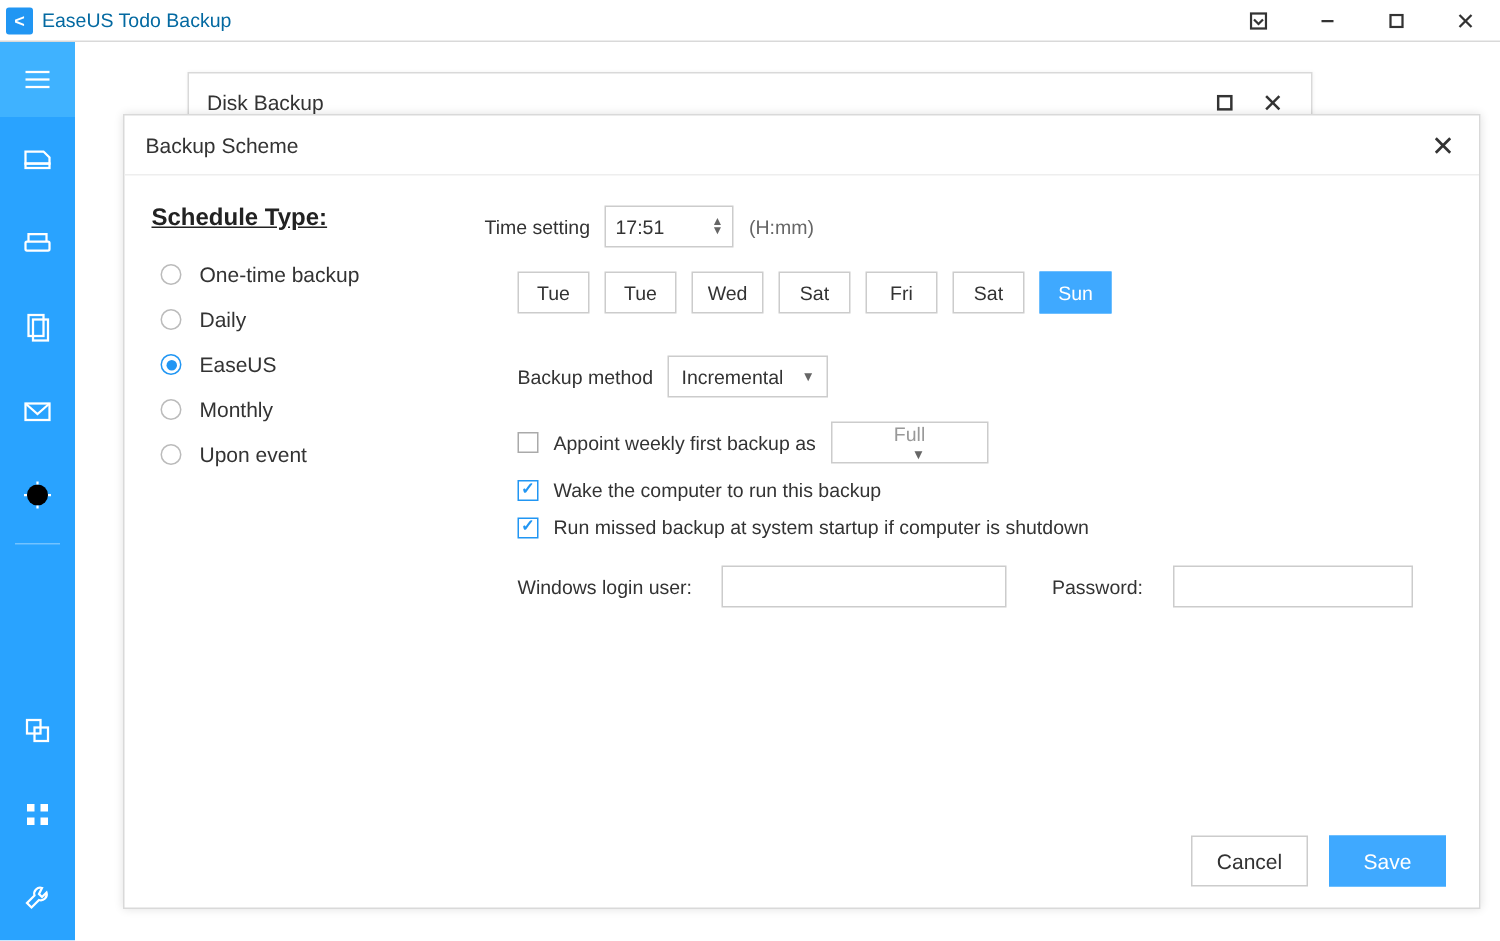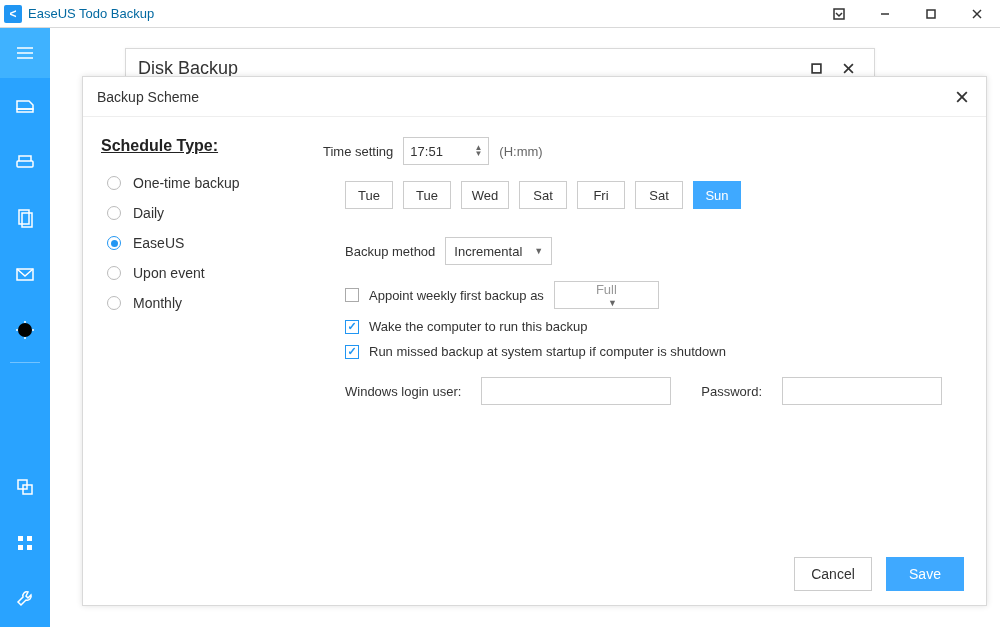--- a/index.html
+++ b/index.html
@@ -19,21 +19,21 @@
   .sidebar { width:50px; background:#29a3ff; display:flex; flex-direction:column; align-items:center; padding-top:0; }
   .sidebar .hamburger { width:50px; height:50px; display:flex; align-items:center; justify-content:center; background:#3fb2ff; }
   .sidebar .icon { width:50px; height:56px; display:flex; align-items:center; justify-content:center; color:#fff; }
   .sidebar .sep { width:30px; height:1px; background:rgba(255,255,255,0.35); margin:4px 0; }
   .sidebar .spacer { flex:1; }
 
   .content { flex:1; position:relative; background:#fff; }
 
   
   .back-window { position:absolute; left:75px; top:20px; width:750px; height:40px; background:#fff; border:1px solid #d9d9d9; display:flex; align-items:center; padding:0 12px; box-shadow: 0 0 3px rgba(0,0,0,0.05);}
-  .back-window .bw-title { font-size:18px; color:#333; }
+  .back-window .bw-title { font-size:14px; color:#333; }
   .back-window .bw-spacer { flex:1; }
   .back-window .bw-btn { width:28px; height:28px; display:flex; align-items:center; justify-content:center; margin-left:4px;}
 
   
   .modal { position:absolute; left:32px; top:48px; width:905px; height:530px; background:#fff; border:1px solid #d9d9d9; box-shadow:0 0 6px rgba(0,0,0,0.12); display:flex; flex-direction:column; }
   .modal-header { height:40px; display:flex; align-items:center; padding:0 14px; border-bottom:1px solid #eee;gap:12px; }
   .modal-header .m-title { font-size:14px; color:#333; }
   .modal-header .m-close { margin-left:auto; width:20px; height:20px; display:flex; align-items:center; justify-content:center; }
   .modal-body { flex:1; display:flex; }
   .left-pane { width:230px; padding:20px 18px; }
@@ -214,25 +214,25 @@
           <div class="radio-row">
             <div class="radio"></div>
             <div class="radio-label">Daily</div>
           </div>
           <div class="radio-row">
             <div class="radio sel"></div>
             <div class="radio-label">EaseUS</div>
           </div>
           <div class="radio-row">
             <div class="radio"></div>
+            <div class="radio-label">Monthly</div>
+          </div>
+          <div class="radio-row">
+            <div class="radio"></div>
             <div class="radio-label">Upon event</div>
-          </div>
-          <div class="radio-row">
-            <div class="radio"></div>
-            <div class="radio-label">Monthly</div>
           </div>
         </div>
 
         <div class="right-pane">
           <div class="row">
             <span class="lbl">Time setting</span>
             <div class="time-box">
               <span>17:51</span>
               <span class="spin">▲<br>▼</span>
             </div>

